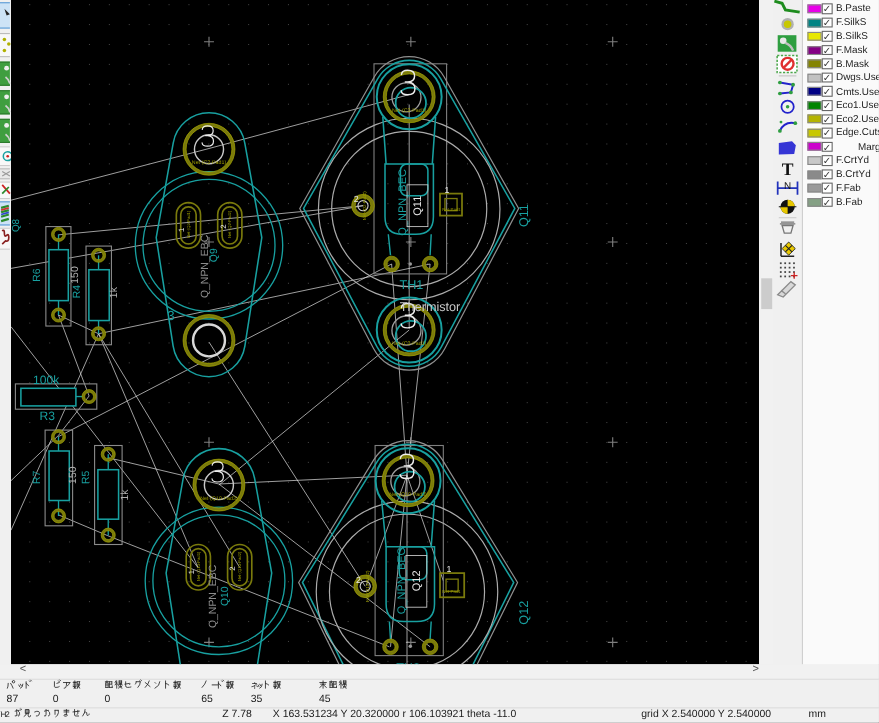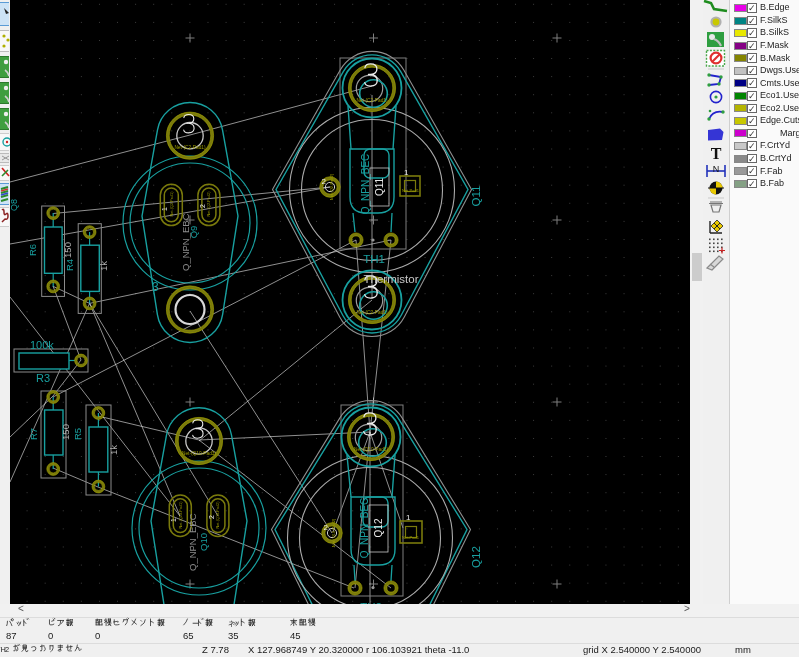--- a/index.html
+++ b/index.html
@@ -291,21 +291,21 @@
     <rect x="717" y="250.5" width="1.6" height="1.6" fill="#444"></rect>
     <rect x="721" y="238.5" width="1.6" height="1.6" fill="#444"></rect>
     <rect x="721" y="242.5" width="1.6" height="1.6" fill="#444"></rect>
     <rect x="721" y="246.5" width="1.6" height="1.6" fill="#444"></rect>
     <rect x="721" y="250.5" width="1.6" height="1.6" fill="#444"></rect>
     <path d="M719,250.5 H725 M722,247.5 V253.5" stroke="#cc2222" stroke-width="1.2"></path>
     <path d="M707,268 L719,256 L723,259 L712,270 Z M710,264 L714,267" stroke="#8a8a8a" stroke-width="1.2" fill="#d8d8d8"></path>
   </svg>
 <div style="position:absolute;left:734px;top:3.9px;width:12.5px;height:8px;background:#e800e8;border:1px solid #888"></div>
 <div style="position:absolute;left:747px;top:3.1px;width:9.5px;height:9.5px;background:#fff;border:1px solid #666;font-size:9px;line-height:9px;color:#333;text-align:center">✓</div>
-<div style="position:absolute;left:760px;top:2.3px;font-size:9px;color:#222;white-space:nowrap">B.Edge</div>
+<div style="position:absolute;left:760px;top:2.3px;font-size:9px;color:#222;white-space:nowrap">B.Paste</div>
 <div style="position:absolute;left:734px;top:16.5px;width:12.5px;height:8px;background:#008484;border:1px solid #888"></div>
 <div style="position:absolute;left:747px;top:15.7px;width:9.5px;height:9.5px;background:#fff;border:1px solid #666;font-size:9px;line-height:9px;color:#333;text-align:center">✓</div>
 <div style="position:absolute;left:760px;top:14.9px;font-size:9px;color:#222;white-space:nowrap">F.SilkS</div>
 <div style="position:absolute;left:734px;top:29.0px;width:12.5px;height:8px;background:#e8e800;border:1px solid #888"></div>
 <div style="position:absolute;left:747px;top:28.2px;width:9.5px;height:9.5px;background:#fff;border:1px solid #666;font-size:9px;line-height:9px;color:#333;text-align:center">✓</div>
 <div style="position:absolute;left:760px;top:27.4px;font-size:9px;color:#222;white-space:nowrap">B.SilkS</div>
 <div style="position:absolute;left:734px;top:41.6px;width:12.5px;height:8px;background:#840084;border:1px solid #888"></div>
 <div style="position:absolute;left:747px;top:40.8px;width:9.5px;height:9.5px;background:#fff;border:1px solid #666;font-size:9px;line-height:9px;color:#333;text-align:center">✓</div>
 <div style="position:absolute;left:760px;top:40.0px;font-size:9px;color:#222;white-space:nowrap">F.Mask</div>
 <div style="position:absolute;left:734px;top:54.1px;width:12.5px;height:8px;background:#848400;border:1px solid #888"></div>
@@ -412,15 +412,15 @@
       <path transform="translate(34,0)" d="M3,0 L7,0 L7,5 L3,5 Z M3,1.7 L7,1.7 M3,3.4 L7,3.4 M4,5 Q4,7 1,8.5 M6,5 L6,8 Q6,9 8,9 Q9,9 9,7.5"></path>
       <path transform="translate(46,0)" d="M2,3 Q5,1.5 7,2.5 Q9,3.5 7,7 Q6,8 4,8"></path>
       <path transform="translate(58,0)" d="M2,2 Q5,1 7,1 M4,0 L4,6 Q4,9 2,8 M7,2 Q9,3 8.5,6 Q8,8 7,8"></path>
       <path transform="translate(70,0)" d="M3,1 L3,6 M7,1 Q8,4 6,7 Q5,8.5 4,9 M3,1 L7,1"></path>
       <path transform="translate(82,0)" d="M2,1 L8,1 M2,3 L8,3 M5,0 L5,6 M5,6 Q2,5.5 2,7 Q2,9 5,8 Q7,7.5 6,6.5"></path>
       <path transform="translate(94,0)" d="M1,3 L9,2 M3,0 L3,7 Q3,8 5,8 L8,8 M7,1 L7,5 Q7,6 6,6"></path>
       <path transform="translate(106,0)" d="M4,0 Q4,4 1,8 M3,4 Q5,2 6,4 L6,6 Q6,8 8,7 Q9,6.5 9,5.5"></path>
     </g>
   </svg>
 <div style="position:absolute;left:202px;top:644px;font-size:9.5px;color:#1a1a1a;white-space:nowrap">Z 7.78</div>
-<div style="position:absolute;left:248px;top:644px;font-size:9.5px;color:#1a1a1a;white-space:nowrap">X 127.968749  Y 20.320000</div>
+<div style="position:absolute;left:248px;top:644px;font-size:9.5px;color:#1a1a1a;white-space:nowrap">X 163.531234  Y 20.320000</div>
 <div style="position:absolute;left:366px;top:644px;font-size:9.5px;color:#1a1a1a;white-space:nowrap">r 106.103921  theta -11.0</div>
 <div style="position:absolute;left:583px;top:644px;font-size:9.5px;color:#1a1a1a;white-space:nowrap">grid X 2.540000  Y 2.540000</div>
 <div style="position:absolute;left:735px;top:644px;font-size:9.5px;color:#1a1a1a;white-space:nowrap">mm</div>
 </body></html>

